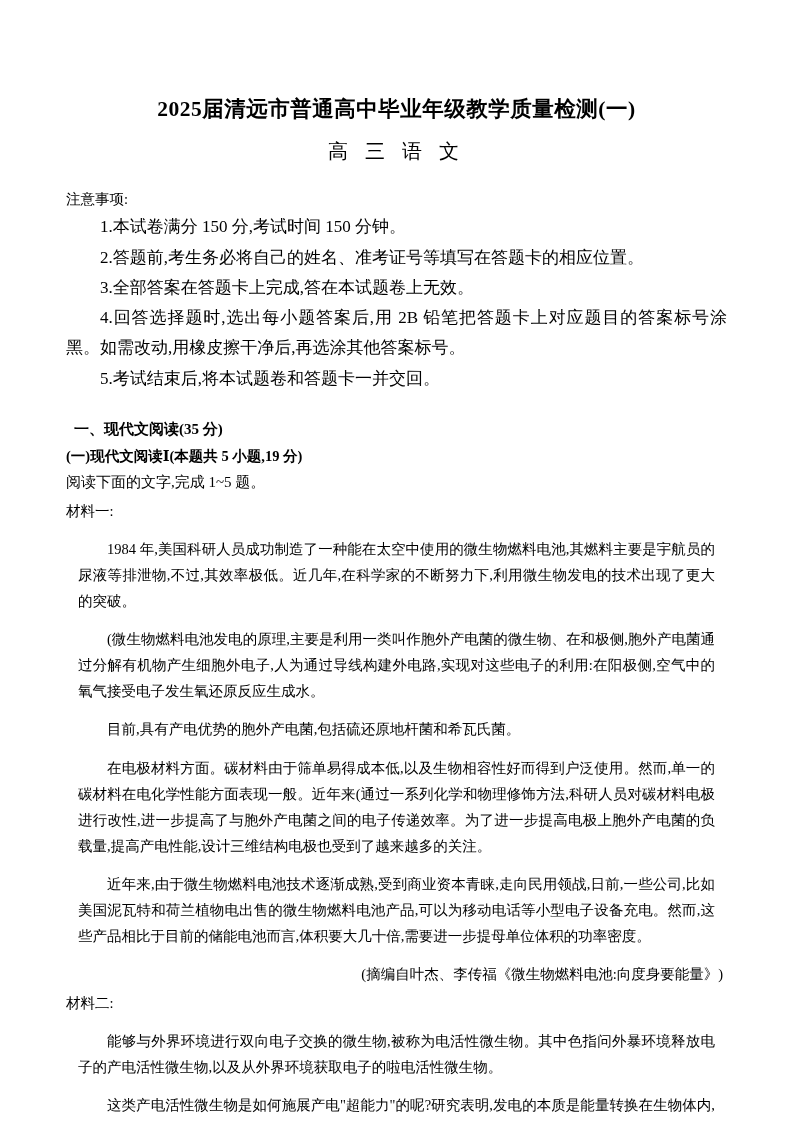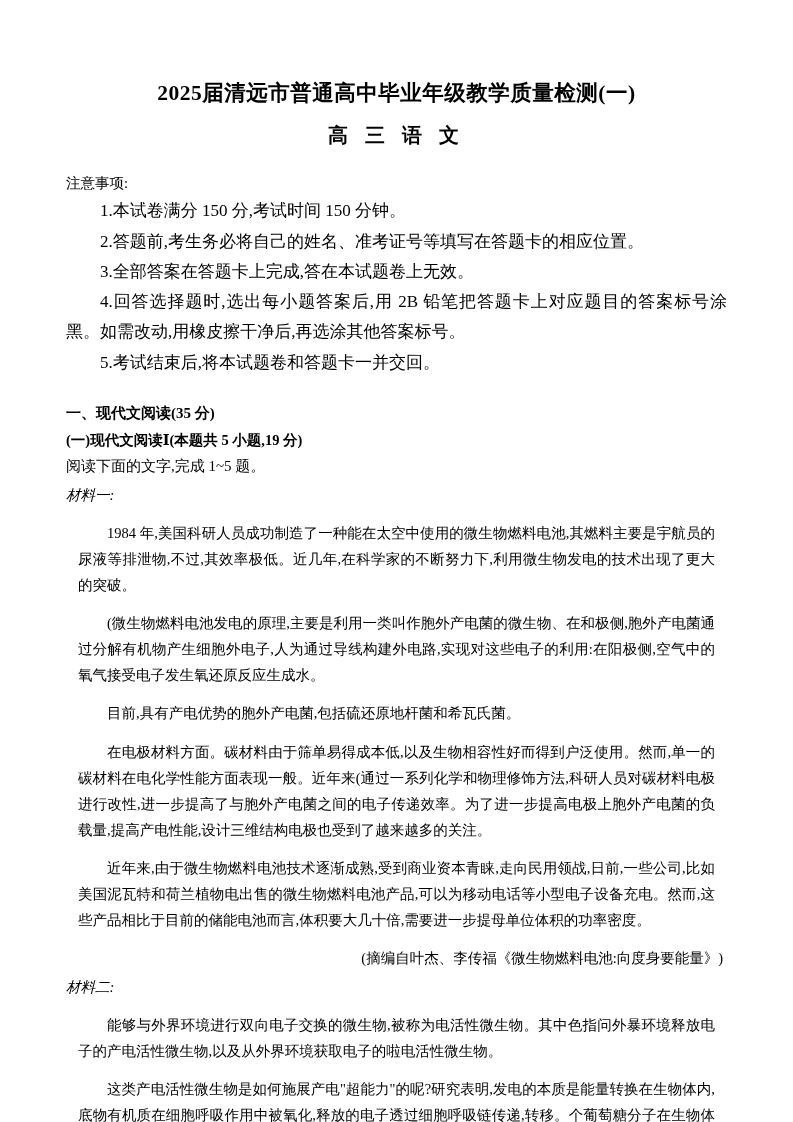--- a/index.html
+++ b/index.html
@@ -12,71 +12,70 @@
     height: 1122px;
     font-family: "Liberation Serif", "DejaVu Serif", serif;
     color: #000000;
     position: relative;
     overflow: hidden;
   }
   .page {
     width: 793px;
     height: 1122px;
     box-sizing: border-box;
-    padding: 62px 66px 40px 66px;
+    padding: 78px 66px 40px 66px;
   }
   .doc-title {
     text-align: center;
     font-size: 21.5px;
     font-weight: bold;
     letter-spacing: 0.5px;
     margin: 16px 0 0 0;
     line-height: 1.4;
   }
   .doc-subtitle {
     text-align: center;
     font-size: 20px;
-    font-weight: bold;
+    font-weight: normal;
     letter-spacing: 6px;
     margin: 14px 0 0 0;
   }
   .notice-heading {
     font-size: 14.5px;
     margin: 22px 0 0 0;
     line-height: 1.75;
   }
   .notice-item {
     font-size: 17px;
     line-height: 1.78;
     text-indent: 2em;
     margin: 0;
     text-align: justify;
   }
   .section-heading {
     font-size: 15px;
     font-weight: bold;
-    margin: 22px 0 0 0;
+    margin: 22px 0 0 8px;
     line-height: 1.8;
   }
   .subsection-heading {
     font-size: 14.5px;
     font-weight: bold;
     margin: 0 0 0 0;
     line-height: 1.8;
   }
   .lead {
     font-size: 15px;
     line-height: 1.78;
     margin: 0;
   }
   .material-label {
     font-size: 14.5px;
     line-height: 1.8;
     margin: 2px 0 0 0;
-    font-style: italic;
   }
   .para {
     font-size: 14.5px;
     line-height: 1.80;
     text-indent: 2em;
     margin: 12px;
     text-align: justify;
     text-justify: inter-ideograph;
   }
   .source {

